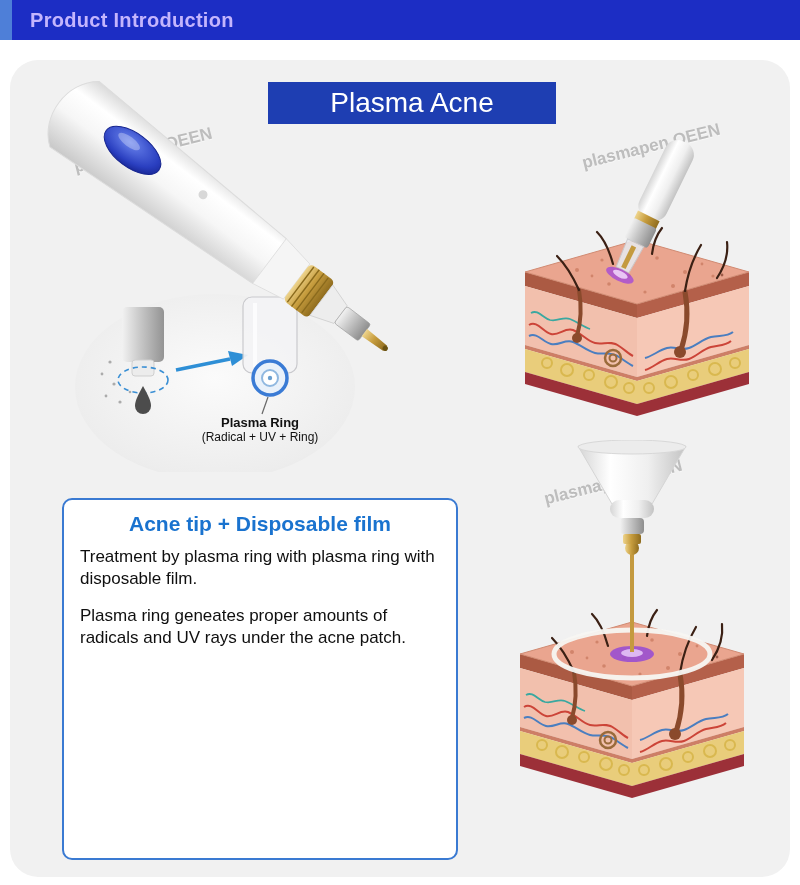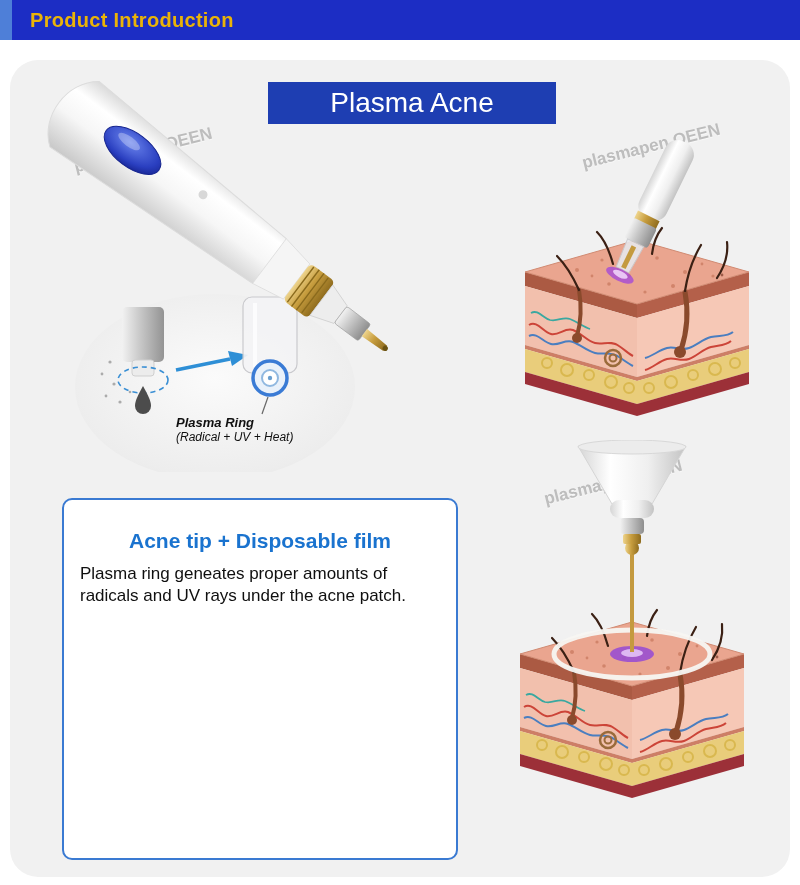--- a/index.html
+++ b/index.html
@@ -2,21 +2,21 @@
 <html><head>
 <meta charset="utf-8">
 <style>
   html,body{margin:0;padding:0;background:#ffffff;}
   body{width:800px;height:885px;overflow:hidden;font-family:"Liberation Sans","DejaVu Sans",sans-serif;}
   .page{position:relative;width:800px;height:885px;background:#ffffff;}
 
   
   .header{position:absolute;left:0;top:0;width:800px;height:40px;background:#1c2dc4;}
   .header-accent{position:absolute;left:0;top:0;width:12px;height:40px;background:#4e7fd8;}
-  .header-title{position:absolute;left:30px;top:0;height:40px;line-height:40px;color:#eab308;font-size:20px;font-weight:bold;letter-spacing:0.3px;}
+  .header-title{position:absolute;left:30px;top:0;height:40px;line-height:40px;color:#c4b5fd;font-size:20px;font-weight:bold;letter-spacing:0.3px;}
 
   
   .content-panel{position:absolute;left:10px;top:60px;width:780px;height:817px;background:#f1f1f1;border-radius:28px;}
 
   
   .banner{position:absolute;left:258px;top:22px;width:288px;height:42px;background:#1e3eb2;color:#ffffff;
           font-size:28px;font-weight:500;text-align:center;line-height:42px;}
 
   
   .watermark{position:absolute;color:rgba(150,150,150,0.6);font-size:17px;font-weight:600;
@@ -24,27 +24,27 @@
   .wm1{left:62px;top:98px;}
   .wm2{left:570px;top:94px;}
   .wm3{left:532px;top:430px;}
 
   
   .pen-scene{position:absolute;left:0;top:2px;width:460px;height:410px;}
   .skin1{position:absolute;left:505px;top:65px;width:245px;height:310px;}
   .skin2{position:absolute;left:492px;top:380px;width:260px;height:365px;}
 
   
-  .inset-label{position:absolute;left:166px;top:355px;width:180px;color:#111111;font-style:italic;}
+  .inset-label{position:absolute;left:160px;top:355px;width:180px;text-align:center;color:#111111;}
   .inset-label .l1{font-size:13px;font-weight:600;}
   .inset-label .l2{font-size:12px;}
 
   
   .info-panel{position:absolute;left:52px;top:438px;width:396px;height:362px;background:#ffffff;
-              border:2px solid #3a7ad2;border-radius:10px;padding:21px 16px;box-sizing:border-box;}
+              border:2px solid #3a7ad2;border-radius:10px;padding:4px 16px;box-sizing:border-box;}
   .info-heading{color:#1a73cf;font-size:21px;font-weight:600;text-align:center;margin:8px 0 10px 0;}
   .info-panel p{color:#0f0f0f;font-size:17px;line-height:1.3;margin:0 0 15px 0;}
 </style>
 </head>
 <body>
 
 <div class="page">
 
   <svg width="0" height="0" style="position:absolute" aria-hidden="true">
     <defs>
@@ -214,21 +214,21 @@
         </g>
         <polygon points="321,-19 345,-11 345,11 321,19" fill="#ededed" stroke="#cfcfcf" stroke-width="0.8"></polygon>
         <rect x="345" y="-10.5" width="30" height="21" rx="2.5" fill="url(#silver)" stroke="#9a9a9a" stroke-width="0.6"></rect>
         <polygon points="375,-4.5 401,-3.2 401,3.2 375,4.5" fill="url(#gold)"></polygon>
         <circle cx="401" cy="0" r="2.6" fill="#6a5212"></circle>
       </g>
     </svg>
 
     <div class="inset-label">
       <div class="l1">Plasma Ring</div>
-      <div class="l2">(Radical + UV + Heat)</div>
+      <div class="l2">(Radical + UV + Ring)</div>
     </div>
 
     <svg class="skin1" viewBox="0 0 245 310">
       <use href="#skin-block" x="2" y="95" width="240" height="200"></use>
       <g transform="translate(104,152) rotate(26)">
         <rect x="-15" y="-150" width="30" height="85" rx="13" fill="url(#whiteBody)"></rect>
         <rect x="-12" y="-68" width="24" height="10" fill="url(#gold)"></rect>
         <rect x="-13" y="-60" width="26" height="22" rx="3" fill="url(#silver)"></rect>
         <polygon points="-9,-38 9,-38 7,-8 -7,-8" fill="#e7e8ec" opacity="0.9" stroke="#c9cacd" stroke-width="1"></polygon>
         <rect x="-2.5" y="-34" width="5" height="24" fill="#c49a3f"></rect>
@@ -246,17 +246,18 @@
       <circle cx="130" cy="108" r="7" fill="url(#gold)"></circle>
       <rect x="121" y="94" width="18" height="10" rx="2" fill="url(#gold)"></rect>
       <rect x="118" y="78" width="24" height="16" rx="4" fill="url(#silver)"></rect>
       <polygon points="76,6 184,6 150,64 110,64" fill="url(#whiteBody)" stroke="#d5d5d5" stroke-width="1"></polygon>
       <ellipse cx="130" cy="7" rx="54" ry="7" fill="#ececec" stroke="#d8d8d8" stroke-width="1"></ellipse>
       <rect x="108" y="60" width="44" height="18" rx="9" fill="url(#whiteBody)"></rect>
     </svg>
 
     <div class="info-panel">
       <div class="info-heading">Acne tip + Disposable film</div>
+      <p>Treatment by plasma ring with plasma ring with disposable film.</p>
       <p>Plasma ring geneates proper amounts of radicals and UV rays under the acne patch.</p>
     </div>
 
   </div>
 </div>
 
 </body></html>

